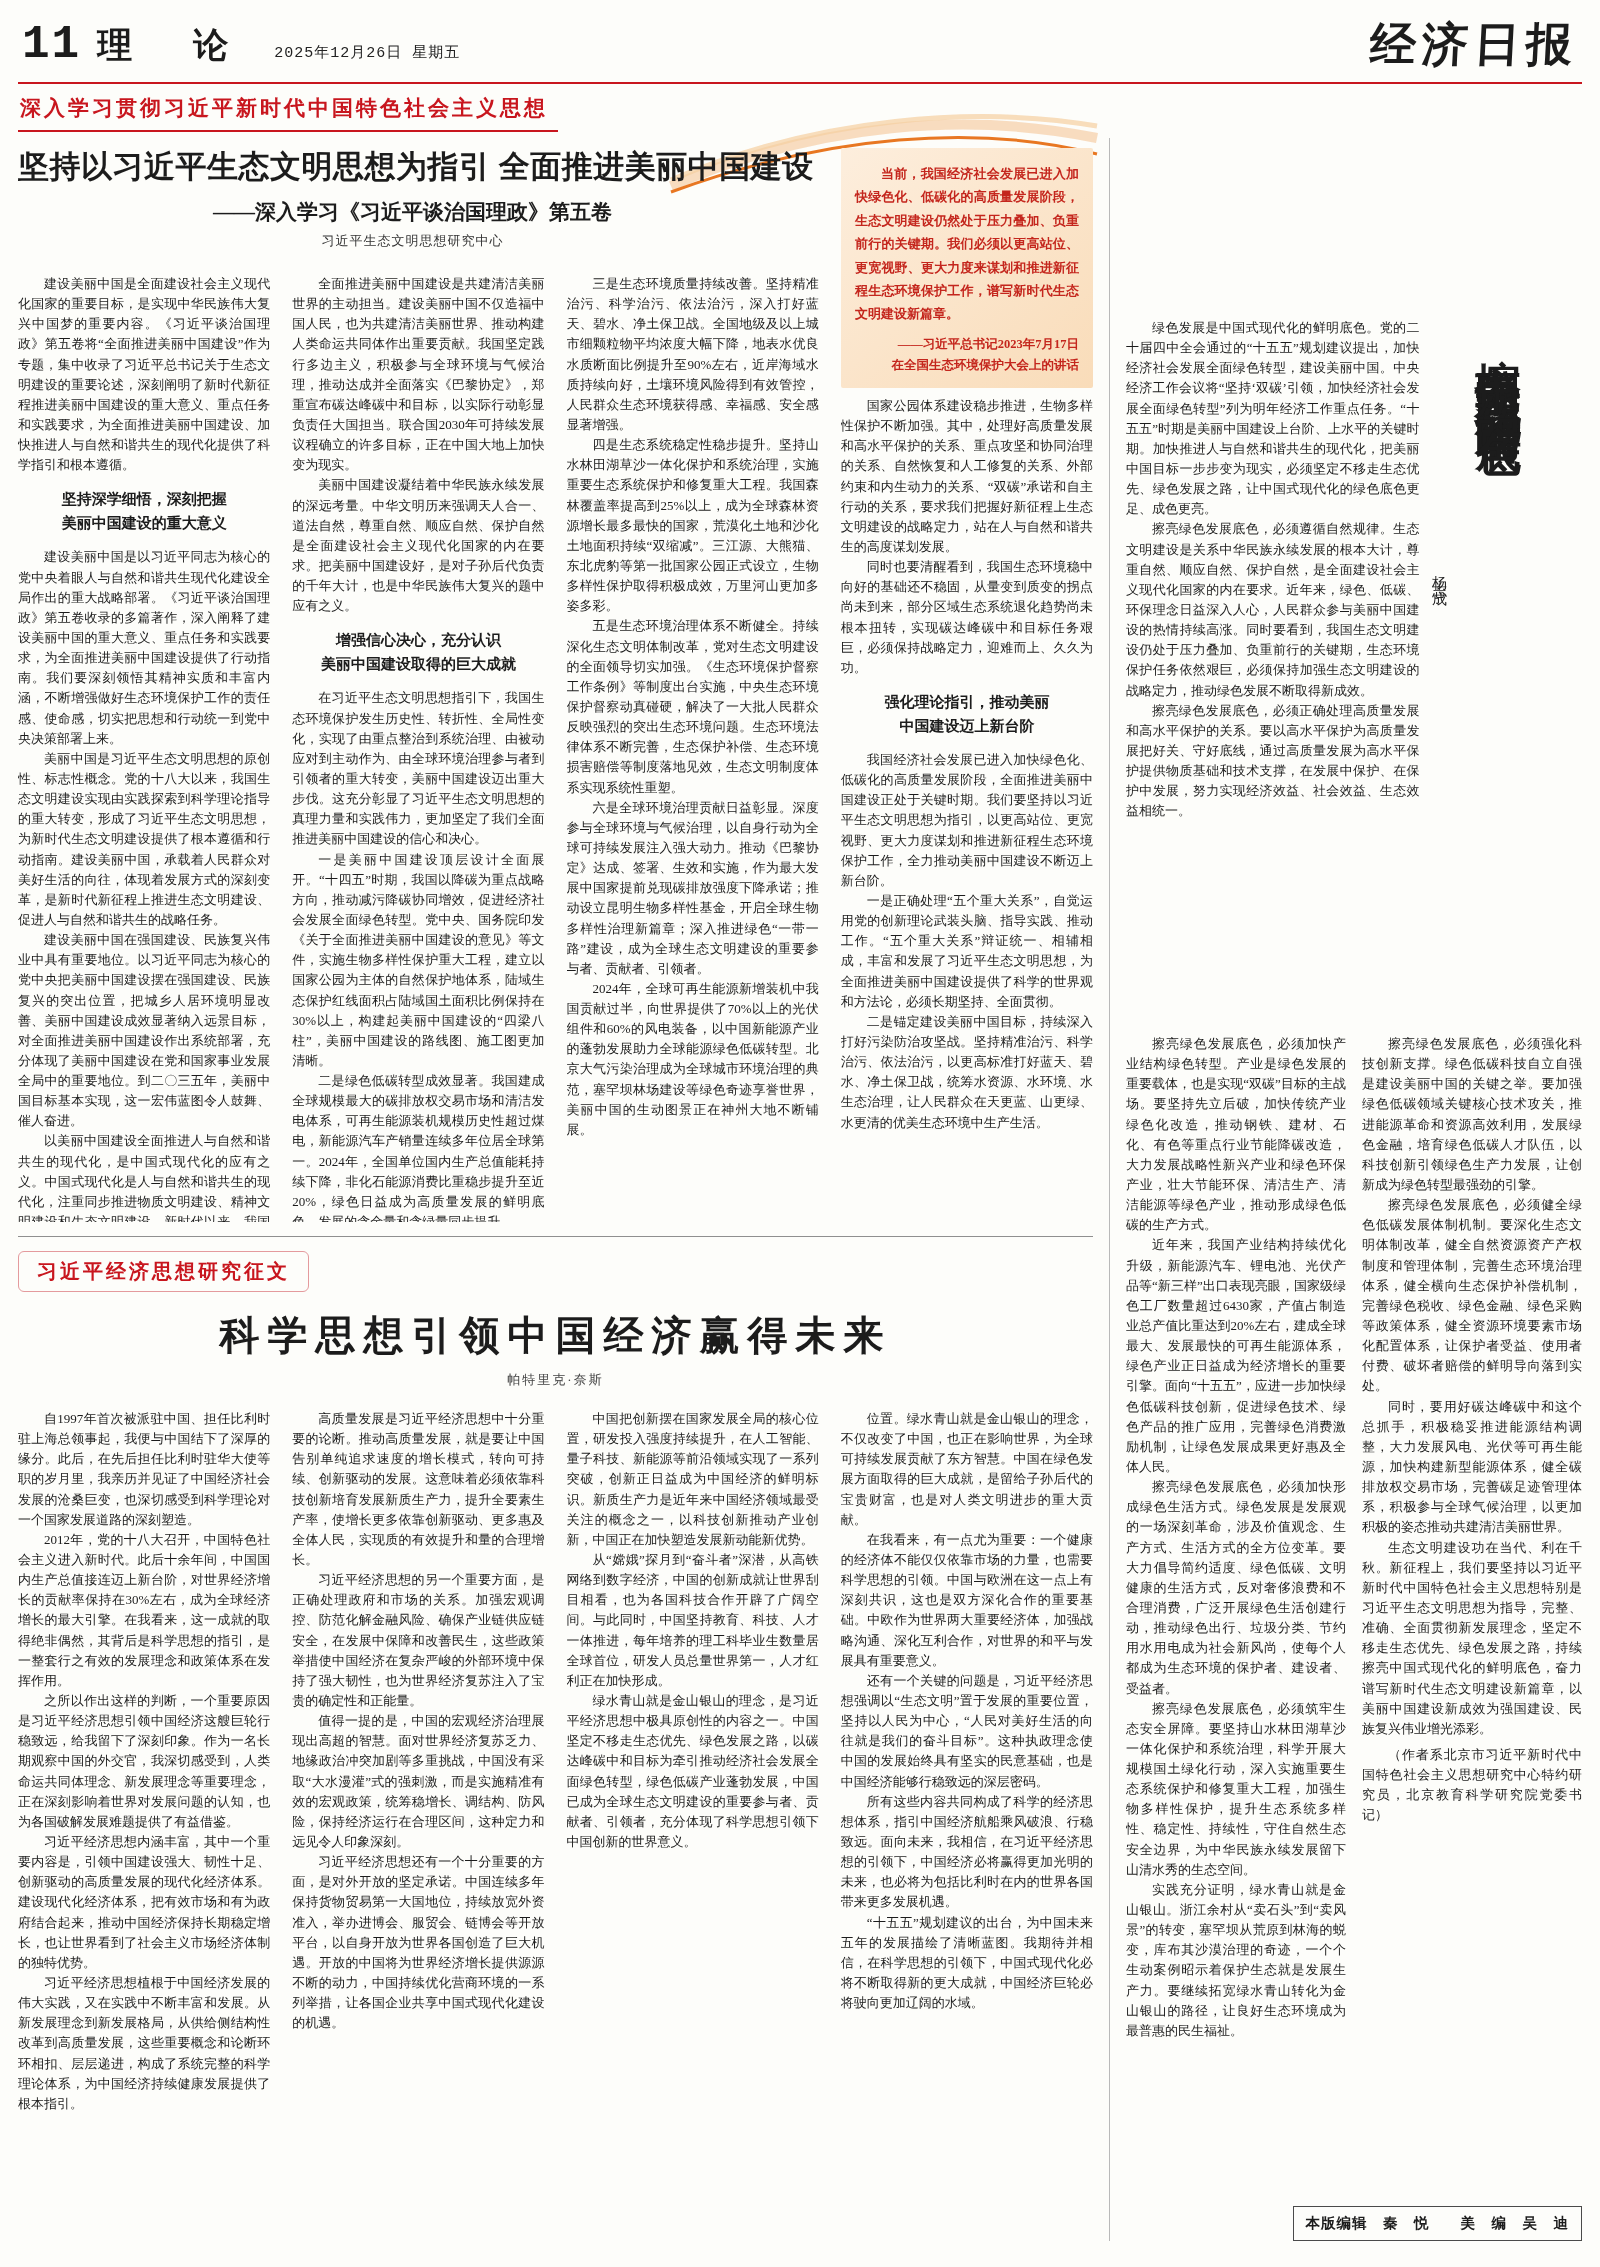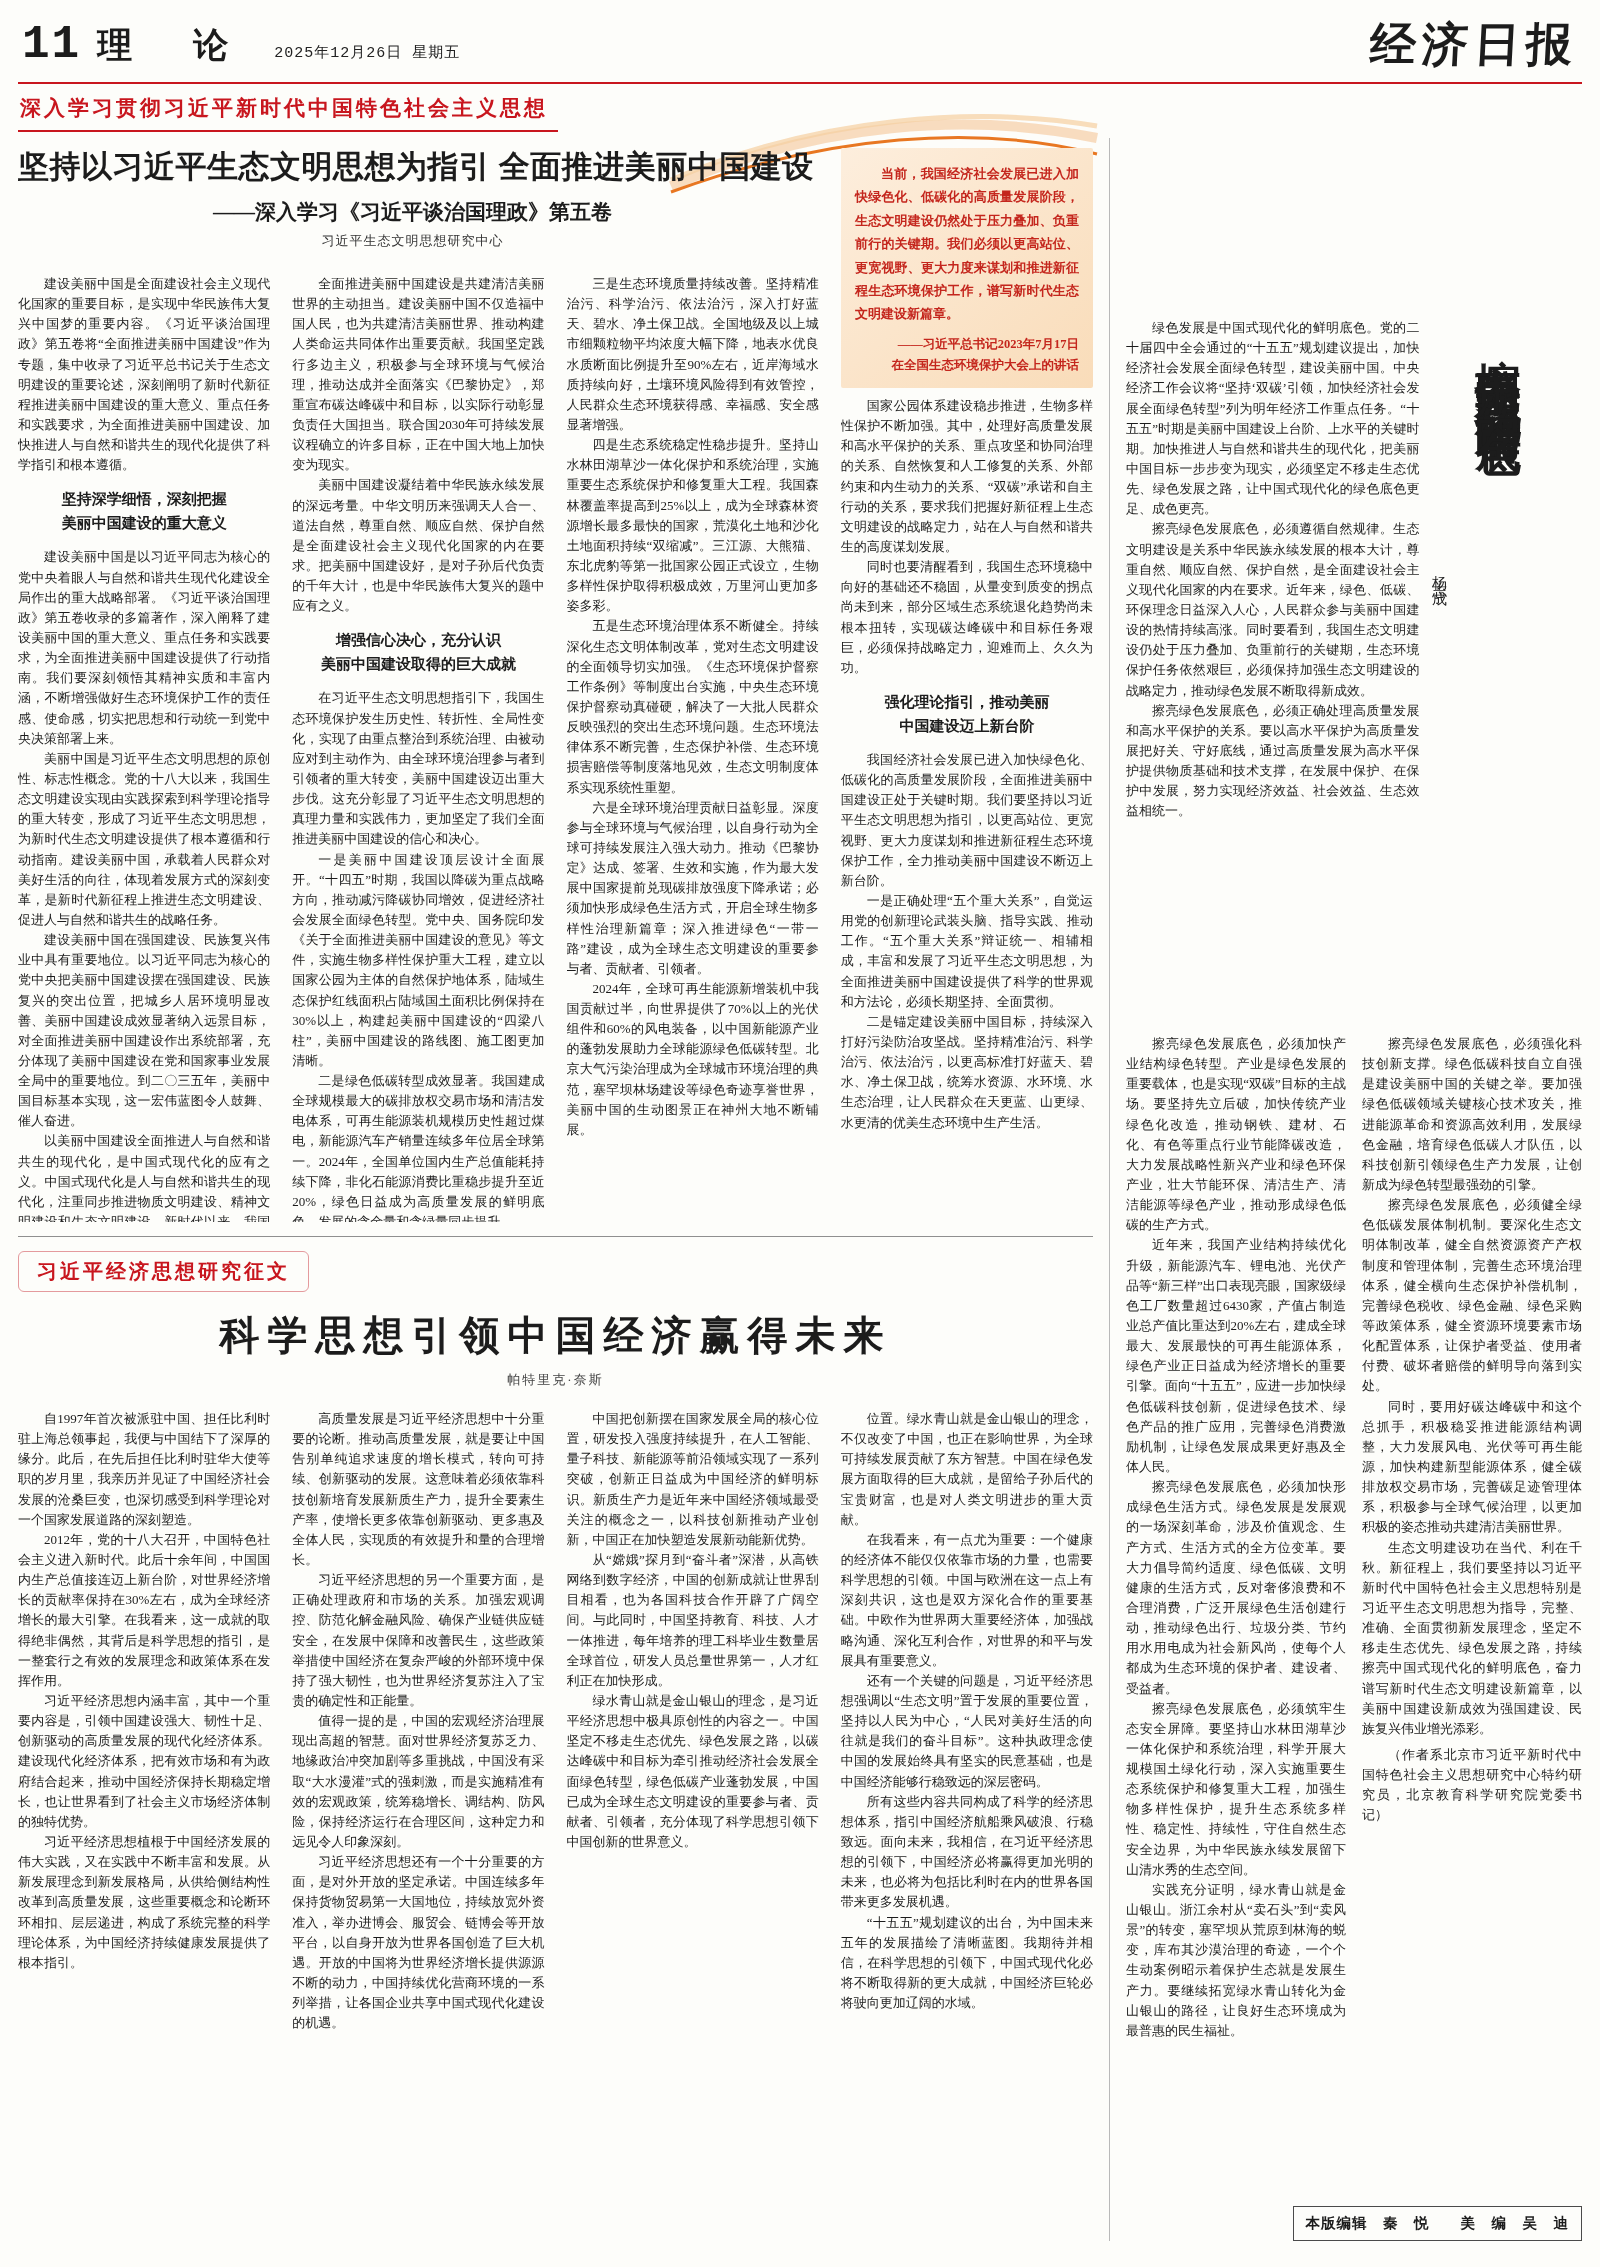--- a/index.html
+++ b/index.html
@@ -141,21 +141,21 @@
               <div class="blk subhead">增强信心决心，充分认识
 美丽中国建设取得的巨大成就</div>
               <div class="blk p">在习近平生态文明思想指引下，我国生态环境保护发生历史性、转折性、全局性变化，实现了由重点整治到系统治理、由被动应对到主动作为、由全球环境治理参与者到引领者的重大转变，美丽中国建设迈出重大步伐。这充分彰显了习近平生态文明思想的真理力量和实践伟力，更加坚定了我们全面推进美丽中国建设的信心和决心。</div>
               <div class="blk p">一是美丽中国建设顶层设计全面展开。“十四五”时期，我国以降碳为重点战略方向，推动减污降碳协同增效，促进经济社会发展全面绿色转型。党中央、国务院印发《关于全面推进美丽中国建设的意见》等文件，实施生物多样性保护重大工程，建立以国家公园为主体的自然保护地体系，陆域生态保护红线面积占陆域国土面积比例保持在30%以上，构建起美丽中国建设的“四梁八柱”，美丽中国建设的路线图、施工图更加清晰。</div>
               <div class="blk p">二是绿色低碳转型成效显著。我国建成全球规模最大的碳排放权交易市场和清洁发电体系，可再生能源装机规模历史性超过煤电，新能源汽车产销量连续多年位居全球第一。2024年，全国单位国内生产总值能耗持续下降，非化石能源消费比重稳步提升至近20%，绿色日益成为高质量发展的鲜明底色，发展的含金量和含绿量同步提升。</div>
             </div>
           <div class="col">
               <div class="blk p">三是生态环境质量持续改善。坚持精准治污、科学治污、依法治污，深入打好蓝天、碧水、净土保卫战。全国地级及以上城市细颗粒物平均浓度大幅下降，地表水优良水质断面比例提升至90%左右，近岸海域水质持续向好，土壤环境风险得到有效管控，人民群众生态环境获得感、幸福感、安全感显著增强。</div>
               <div class="blk p">四是生态系统稳定性稳步提升。坚持山水林田湖草沙一体化保护和系统治理，实施重要生态系统保护和修复重大工程。我国森林覆盖率提高到25%以上，成为全球森林资源增长最多最快的国家，荒漠化土地和沙化土地面积持续“双缩减”。三江源、大熊猫、东北虎豹等第一批国家公园正式设立，生物多样性保护取得积极成效，万里河山更加多姿多彩。</div>
               <div class="blk p">五是生态环境治理体系不断健全。持续深化生态文明体制改革，党对生态文明建设的全面领导切实加强。《生态环境保护督察工作条例》等制度出台实施，中央生态环境保护督察动真碰硬，解决了一大批人民群众反映强烈的突出生态环境问题。生态环境法律体系不断完善，生态保护补偿、生态环境损害赔偿等制度落地见效，生态文明制度体系实现系统性重塑。</div>
-              <div class="blk p">六是全球环境治理贡献日益彰显。深度参与全球环境与气候治理，以自身行动为全球可持续发展注入强大动力。推动《巴黎协定》达成、签署、生效和实施，作为最大发展中国家提前兑现碳排放强度下降承诺；必须加快形成绿色生活方式，开启全球生物多样性治理新篇章；深入推进绿色“一带一路”建设，成为全球生态文明建设的重要参与者、贡献者、引领者。</div>
+              <div class="blk p">六是全球环境治理贡献日益彰显。深度参与全球环境与气候治理，以自身行动为全球可持续发展注入强大动力。推动《巴黎协定》达成、签署、生效和实施，作为最大发展中国家提前兑现碳排放强度下降承诺；推动设立昆明生物多样性基金，开启全球生物多样性治理新篇章；深入推进绿色“一带一路”建设，成为全球生态文明建设的重要参与者、贡献者、引领者。</div>
               <div class="blk p">2024年，全球可再生能源新增装机中我国贡献过半，向世界提供了70%以上的光伏组件和60%的风电装备，以中国新能源产业的蓬勃发展助力全球能源绿色低碳转型。北京大气污染治理成为全球城市环境治理的典范，塞罕坝林场建设等绿色奇迹享誉世界，美丽中国的生动图景正在神州大地不断铺展。</div>
             </div>
           <div class="col col-pad-quote">
               <div class="blk p">国家公园体系建设稳步推进，生物多样性保护不断加强。其中，处理好高质量发展和高水平保护的关系、重点攻坚和协同治理的关系、自然恢复和人工修复的关系、外部约束和内生动力的关系、“双碳”承诺和自主行动的关系，要求我们把握好新征程上生态文明建设的战略定力，站在人与自然和谐共生的高度谋划发展。</div>
               <div class="blk p">同时也要清醒看到，我国生态环境稳中向好的基础还不稳固，从量变到质变的拐点尚未到来，部分区域生态系统退化趋势尚未根本扭转，实现碳达峰碳中和目标任务艰巨，必须保持战略定力，迎难而上、久久为功。</div>
               <div class="blk subhead">强化理论指引，推动美丽
 中国建设迈上新台阶</div>
               <div class="blk p">我国经济社会发展已进入加快绿色化、低碳化的高质量发展阶段，全面推进美丽中国建设正处于关键时期。我们要坚持以习近平生态文明思想为指引，以更高站位、更宽视野、更大力度谋划和推进新征程生态环境保护工作，全力推动美丽中国建设不断迈上新台阶。</div>
               <div class="blk p">一是正确处理“五个重大关系”，自觉运用党的创新理论武装头脑、指导实践、推动工作。“五个重大关系”辩证统一、相辅相成，丰富和发展了习近平生态文明思想，为全面推进美丽中国建设提供了科学的世界观和方法论，必须长期坚持、全面贯彻。</div>
               <div class="blk p">二是锚定建设美丽中国目标，持续深入打好污染防治攻坚战。坚持精准治污、科学治污、依法治污，以更高标准打好蓝天、碧水、净土保卫战，统筹水资源、水环境、水生态治理，让人民群众在天更蓝、山更绿、水更清的优美生态环境中生产生活。</div>
@@ -164,20 +164,21 @@
       </section>
 
       <section class="bottom-article">
         <span class="b-kicker">习近平经济思想研究征文</span>
         <h1 class="bottom-headline">科学思想引领中国经济赢得未来</h1>
         <div class="bottom-byline">帕特里克·奈斯</div>
         <div class="cols bottom-cols">
           <div class="col">
               <div class="blk p">自1997年首次被派驻中国、担任比利时驻上海总领事起，我便与中国结下了深厚的缘分。此后，在先后担任比利时驻华大使等职的岁月里，我亲历并见证了中国经济社会发展的沧桑巨变，也深切感受到科学理论对一个国家发展道路的深刻塑造。</div>
               <div class="blk p">2012年，党的十八大召开，中国特色社会主义进入新时代。此后十余年间，中国国内生产总值接连迈上新台阶，对世界经济增长的贡献率保持在30%左右，成为全球经济增长的最大引擎。在我看来，这一成就的取得绝非偶然，其背后是科学思想的指引，是一整套行之有效的发展理念和政策体系在发挥作用。</div>
+              <div class="blk p">之所以作出这样的判断，一个重要原因是习近平经济思想引领中国经济这艘巨轮行稳致远，给我留下了深刻印象。作为一名长期观察中国的外交官，我深切感受到，人类命运共同体理念、新发展理念等重要理念，正在深刻影响着世界对发展问题的认知，也为各国破解发展难题提供了有益借鉴。</div>
               <div class="blk p">习近平经济思想内涵丰富，其中一个重要内容是，引领中国建设强大、韧性十足、创新驱动的高质量发展的现代化经济体系。建设现代化经济体系，把有效市场和有为政府结合起来，推动中国经济保持长期稳定增长，也让世界看到了社会主义市场经济体制的独特优势。</div>
               <div class="blk p">习近平经济思想植根于中国经济发展的伟大实践，又在实践中不断丰富和发展。从新发展理念到新发展格局，从供给侧结构性改革到高质量发展，这些重要概念和论断环环相扣、层层递进，构成了系统完整的科学理论体系，为中国经济持续健康发展提供了根本指引。</div>
             </div>
           <div class="col">
               <div class="blk p">高质量发展是习近平经济思想中十分重要的论断。推动高质量发展，就是要让中国告别单纯追求速度的增长模式，转向可持续、创新驱动的发展。这意味着必须依靠科技创新培育发展新质生产力，提升全要素生产率，使增长更多依靠创新驱动、更多惠及全体人民，实现质的有效提升和量的合理增长。</div>
               <div class="blk p">习近平经济思想的另一个重要方面，是正确处理政府和市场的关系。加强宏观调控、防范化解金融风险、确保产业链供应链安全，在发展中保障和改善民生，这些政策举措使中国经济在复杂严峻的外部环境中保持了强大韧性，也为世界经济复苏注入了宝贵的确定性和正能量。</div>
               <div class="blk p">值得一提的是，中国的宏观经济治理展现出高超的智慧。面对世界经济复苏乏力、地缘政治冲突加剧等多重挑战，中国没有采取“大水漫灌”式的强刺激，而是实施精准有效的宏观政策，统筹稳增长、调结构、防风险，保持经济运行在合理区间，这种定力和远见令人印象深刻。</div>
               <div class="blk p">习近平经济思想还有一个十分重要的方面，是对外开放的坚定承诺。中国连续多年保持货物贸易第一大国地位，持续放宽外资准入，举办进博会、服贸会、链博会等开放平台，以自身开放为世界各国创造了巨大机遇。开放的中国将为世界经济增长提供源源不断的动力，中国持续优化营商环境的一系列举措，让各国企业共享中国式现代化建设的机遇。</div>
             </div>
           <div class="col">

